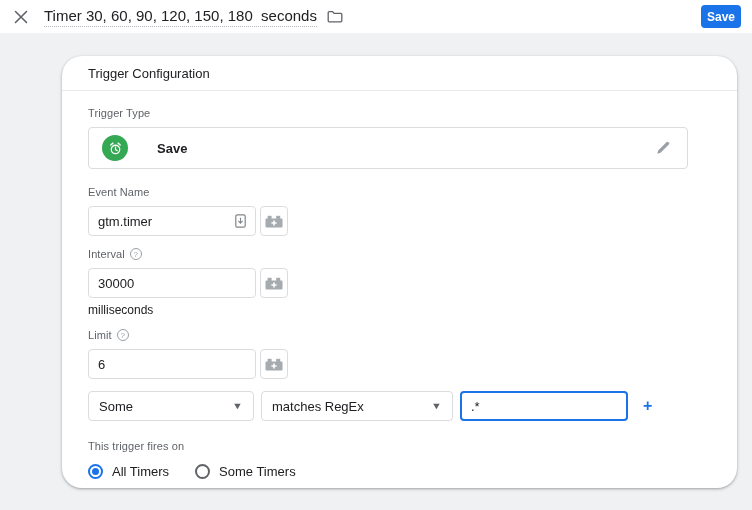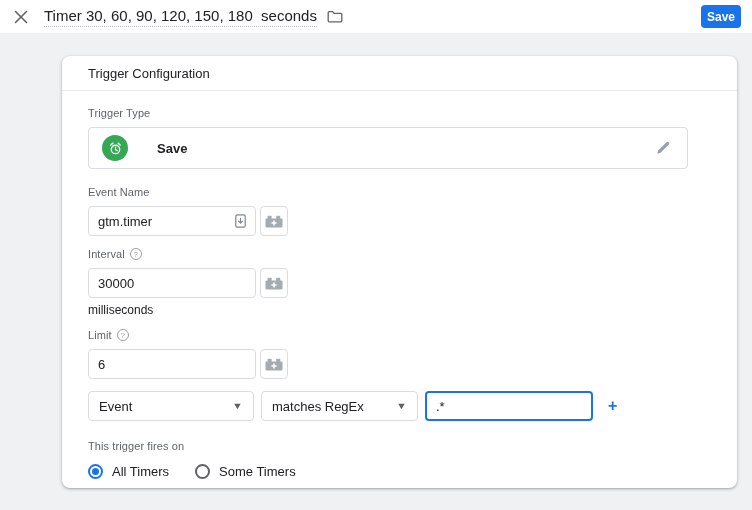--- a/index.html
+++ b/index.html
@@ -27,21 +27,21 @@
   .save-btn {
     position:absolute; right:11px; top:5px; height:23px;
     background:#1a73e8; color:#fff; border:none; border-radius:4px;
     font-family:"Liberation Sans", sans-serif;
     font-size:12px; font-weight:bold; padding:0 6px; cursor:pointer;
     display:flex; align-items:center;
   }
   
   .card {
     position:absolute; left:62px; top:56px; width:675px; height:432px;
-    background:#fff; border-radius:8px;
+    background:#fff; border-radius:20px;
     box-shadow:0 1px 2px rgba(60,64,67,.28), 0 1px 3px 1px rgba(60,64,67,.14);
   }
   .card-header {
     height:35px; display:flex; align-items:center;
     padding:0 26px; font-size:13px; color:#202124;
     border-bottom:1px solid #e8eaed;
   }
   .card-body { padding:16px 26px 0 26px; }
   .field-label {
     font-size:11px; color:#5f6368; margin-bottom:8px;
@@ -75,21 +75,21 @@
   }
   .unit-note { font-size:12px; color:#202124; margin:-7px 0 12px 0; }
   
   .cond-row { display:flex; align-items:center; gap:7px; margin-bottom:19px; }
   .select {
     height:30px; border:1px solid #dadce0; border-radius:4px; background:#fff;
     display:flex; align-items:center; justify-content:space-between;
     padding:0 10px; font-size:13px; color:#202124; cursor:pointer;
   }
   .select-var { width:166px; }
-  .select-op  { width:157px; }
+  .select-op  { width:192px; }
   .chevron { color:#5f6368; font-size:11px; transform:scaleY(.85); }
   .cond-input {
     width:168px; height:30px; border:2px solid #1a73e8; border-radius:4px;
     display:flex; align-items:center; padding:0 9px; font-size:13px; color:#202124; background:#fff;
   }
   .add-cond { color:#1a73e8; font-size:16px; font-weight:bold; margin-left:8px; cursor:pointer; line-height:1; }
   
   .fires-label { margin-bottom:12px; }
   .radio-row { display:flex; align-items:center; gap:26px; }
   .radio-opt { display:flex; align-items:center; gap:9px; cursor:pointer; }
@@ -194,21 +194,21 @@
           <rect x="0.5" y="3.5" width="17" height="9" rx="1" fill="#a6abb0"></rect>
           <rect x="2.6" y="0.8" width="4" height="3.2" fill="#a6abb0"></rect>
           <rect x="11.2" y="0.8" width="4" height="3.2" fill="#a6abb0"></rect>
           <path d="M9 5.4 v5.2 M6.4 8 h5.2" stroke="#fff" stroke-width="1.6"></path>
         </svg>
       </div>
     </div>
 
     <div class="cond-row">
       <div class="select select-var">
-        <span>Event</span>
+        <span>Some</span>
         <span class="chevron">▼</span>
       </div>
       <div class="select select-op">
         <span>matches RegEx</span>
         <span class="chevron">▼</span>
       </div>
       <div class="cond-input">
         <span>.*</span>
       </div>
       <span class="add-cond">+</span>

